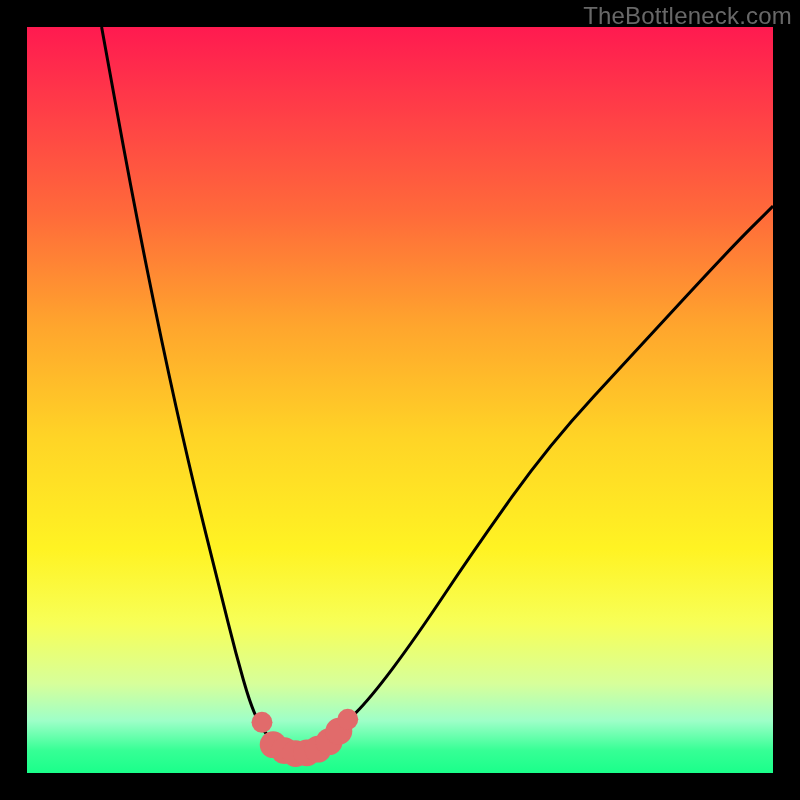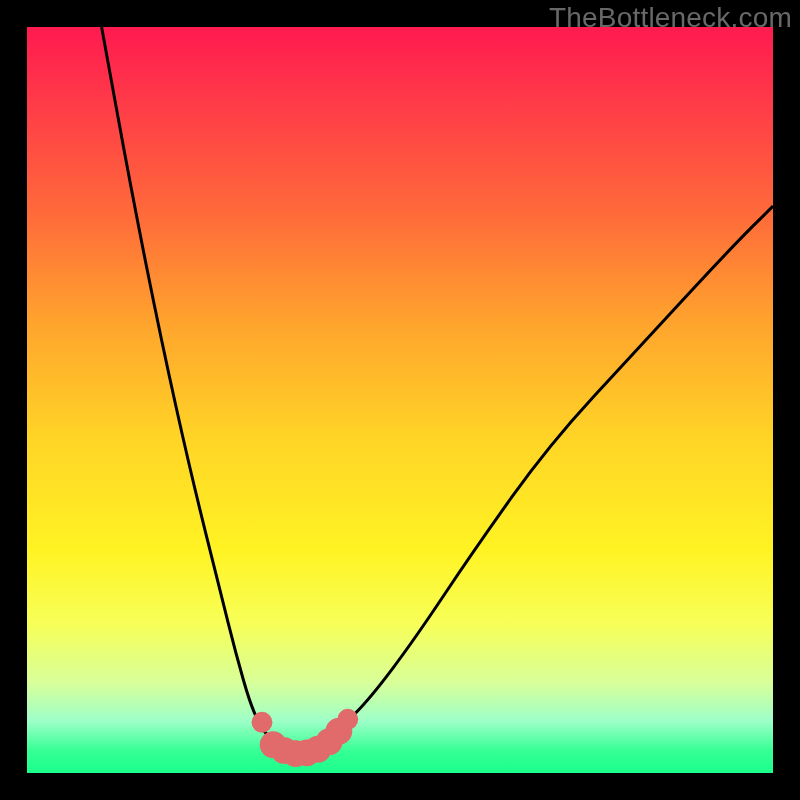--- a/index.html
+++ b/index.html
@@ -28,21 +28,21 @@
       #d7ff9a 88%,
       #9effc8 93%,
       #36ff95 97%,
       #1aff8a 100%);
   }
   .watermark {
     position: absolute;
     top: 2px;
     right: 8px;
     color: #686868;
-    font-size: 28px;
+    font-size: 24px;
     letter-spacing: 0.2px;
     font-weight: 500;
     z-index: 20;
   }
   svg.curve {
     position: absolute;
     left: 0;
     top: 0;
     width: 746px;
     height: 746px;

